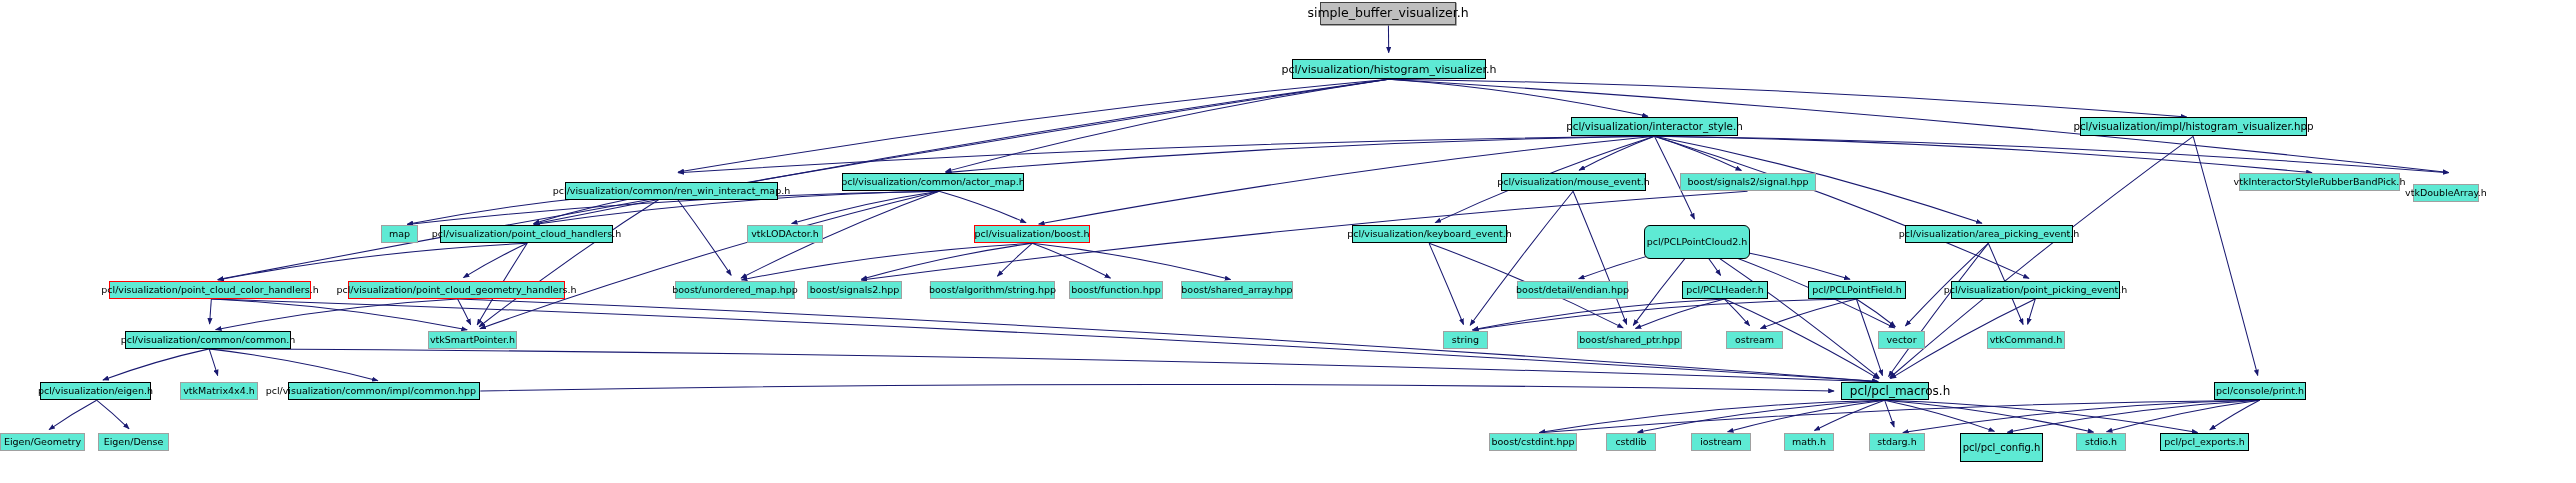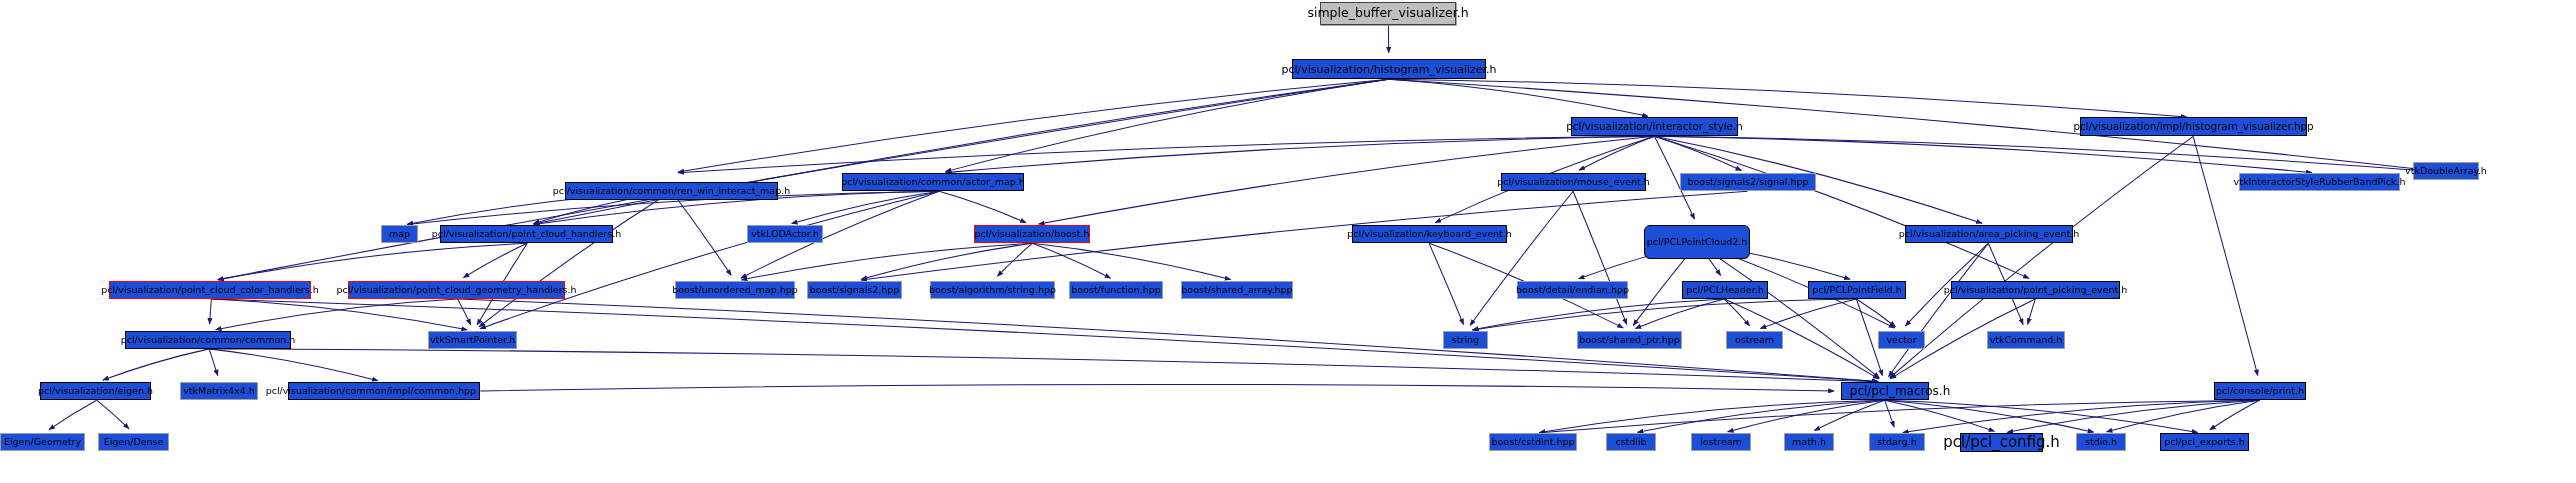--- a/index.html
+++ b/index.html
@@ -1,20 +1,20 @@
 <!DOCTYPE html>
 <html style="font-size:11.7px"><head>
 <meta charset="utf-8">
 <style>
   html,body{margin:0;padding:0;background:#ffffff;}
   #canvas{position:relative;width:2576px;height:483px;background:#ffffff;
           font-family:"DejaVu Sans","Liberation Sans",sans-serif;overflow:hidden;}
   svg#edges{position:absolute;left:0;top:0;width:2576px;height:483px;pointer-events:none;}
   .node{position:absolute;box-sizing:border-box;display:flex;align-items:center;
-        justify-content:center;white-space:nowrap;background:#1d4ed8;
+        justify-content:center;white-space:nowrap;background:#5eead4;
         border:0.7px solid #808080;color:#000000;line-height:1;}
   .node span{display:block;padding:0 2.9px;}
   .n-root{background:#bfbfbf;border:0.7px solid #404040;box-shadow:0.7px 0.7px 0 #808080;}
   .n-black{border:0.7px solid #000000;}
   .n-red{border:0.7px solid #ff0000;}
   .n-grey{border:0.7px solid #a0a0a0;}
 </style>
 </head>
 <body>
 
@@ -138,21 +138,21 @@
       </div>
       <div class="node n-black" style="left: 1501px; top: 173px; width: 145px; height: 18.3px; font-size: 9.5px;">
         <span>pcl/visualization/mouse_event.h</span>
       </div>
       <div class="node n-grey" style="left: 1680px; top: 173px; width: 136px; height: 18.3px; font-size: 9.5px;">
         <span>boost/signals2/signal.hpp</span>
       </div>
       <div class="node n-grey" style="left: 2239px; top: 173px; width: 161px; height: 18.3px; font-size: 9.5px;">
         <span>vtkInteractorStyleRubberBandPick.h</span>
       </div>
-      <div class="node n-grey" style="left: 2413px; top: 162px; width: 66px; height: 18.3px; font-size: 9.5px;">
+      <div class="node n-grey" style="left: 2413px; top: 184px; width: 66px; height: 18.3px; font-size: 9.5px;">
         <span>vtkDoubleArray.h</span>
       </div>
       <div class="node n-grey" style="left: 381px; top: 225px; width: 37px; height: 18.3px; font-size: 9.5px;">
         <span>map</span>
       </div>
       <div class="node n-black" style="left: 440px; top: 225px; width: 173px; height: 18.3px; font-size: 9.5px;">
         <span>pcl/visualization/point_cloud_handlers.h</span>
       </div>
       <div class="node n-grey" style="left: 747px; top: 225px; width: 76px; height: 18.3px; font-size: 9.5px;">
         <span>vtkLODActor.h</span>
@@ -252,21 +252,21 @@
       </div>
       <div class="node n-grey" style="left: 1691px; top: 433px; width: 60px; height: 18.3px; font-size: 9.5px;">
         <span>iostream</span>
       </div>
       <div class="node n-grey" style="left: 1784px; top: 433px; width: 50px; height: 18.3px; font-size: 9.5px;">
         <span>math.h</span>
       </div>
       <div class="node n-grey" style="left: 1869px; top: 433px; width: 56px; height: 18.3px; font-size: 9.5px;">
         <span>stdarg.h</span>
       </div>
-      <div class="node n-black" style="left: 1960px; top: 433px; width: 83px; height: 19px; font-size: 15px;">
+      <div class="node n-black" style="left: 1960px; top: 433px; width: 83px; height: 29px; font-size: 10px;">
         <span>pcl/pcl_config.h</span>
       </div>
       <div class="node n-grey" style="left: 2076px; top: 433px; width: 50px; height: 18.3px; font-size: 9.5px;">
         <span>stdio.h</span>
       </div>
       <div class="node n-black" style="left: 2160px; top: 433px; width: 89px; height: 18.3px; font-size: 9.5px;">
         <span>pcl/pcl_exports.h</span>
       </div>
     </div>
 </div>

